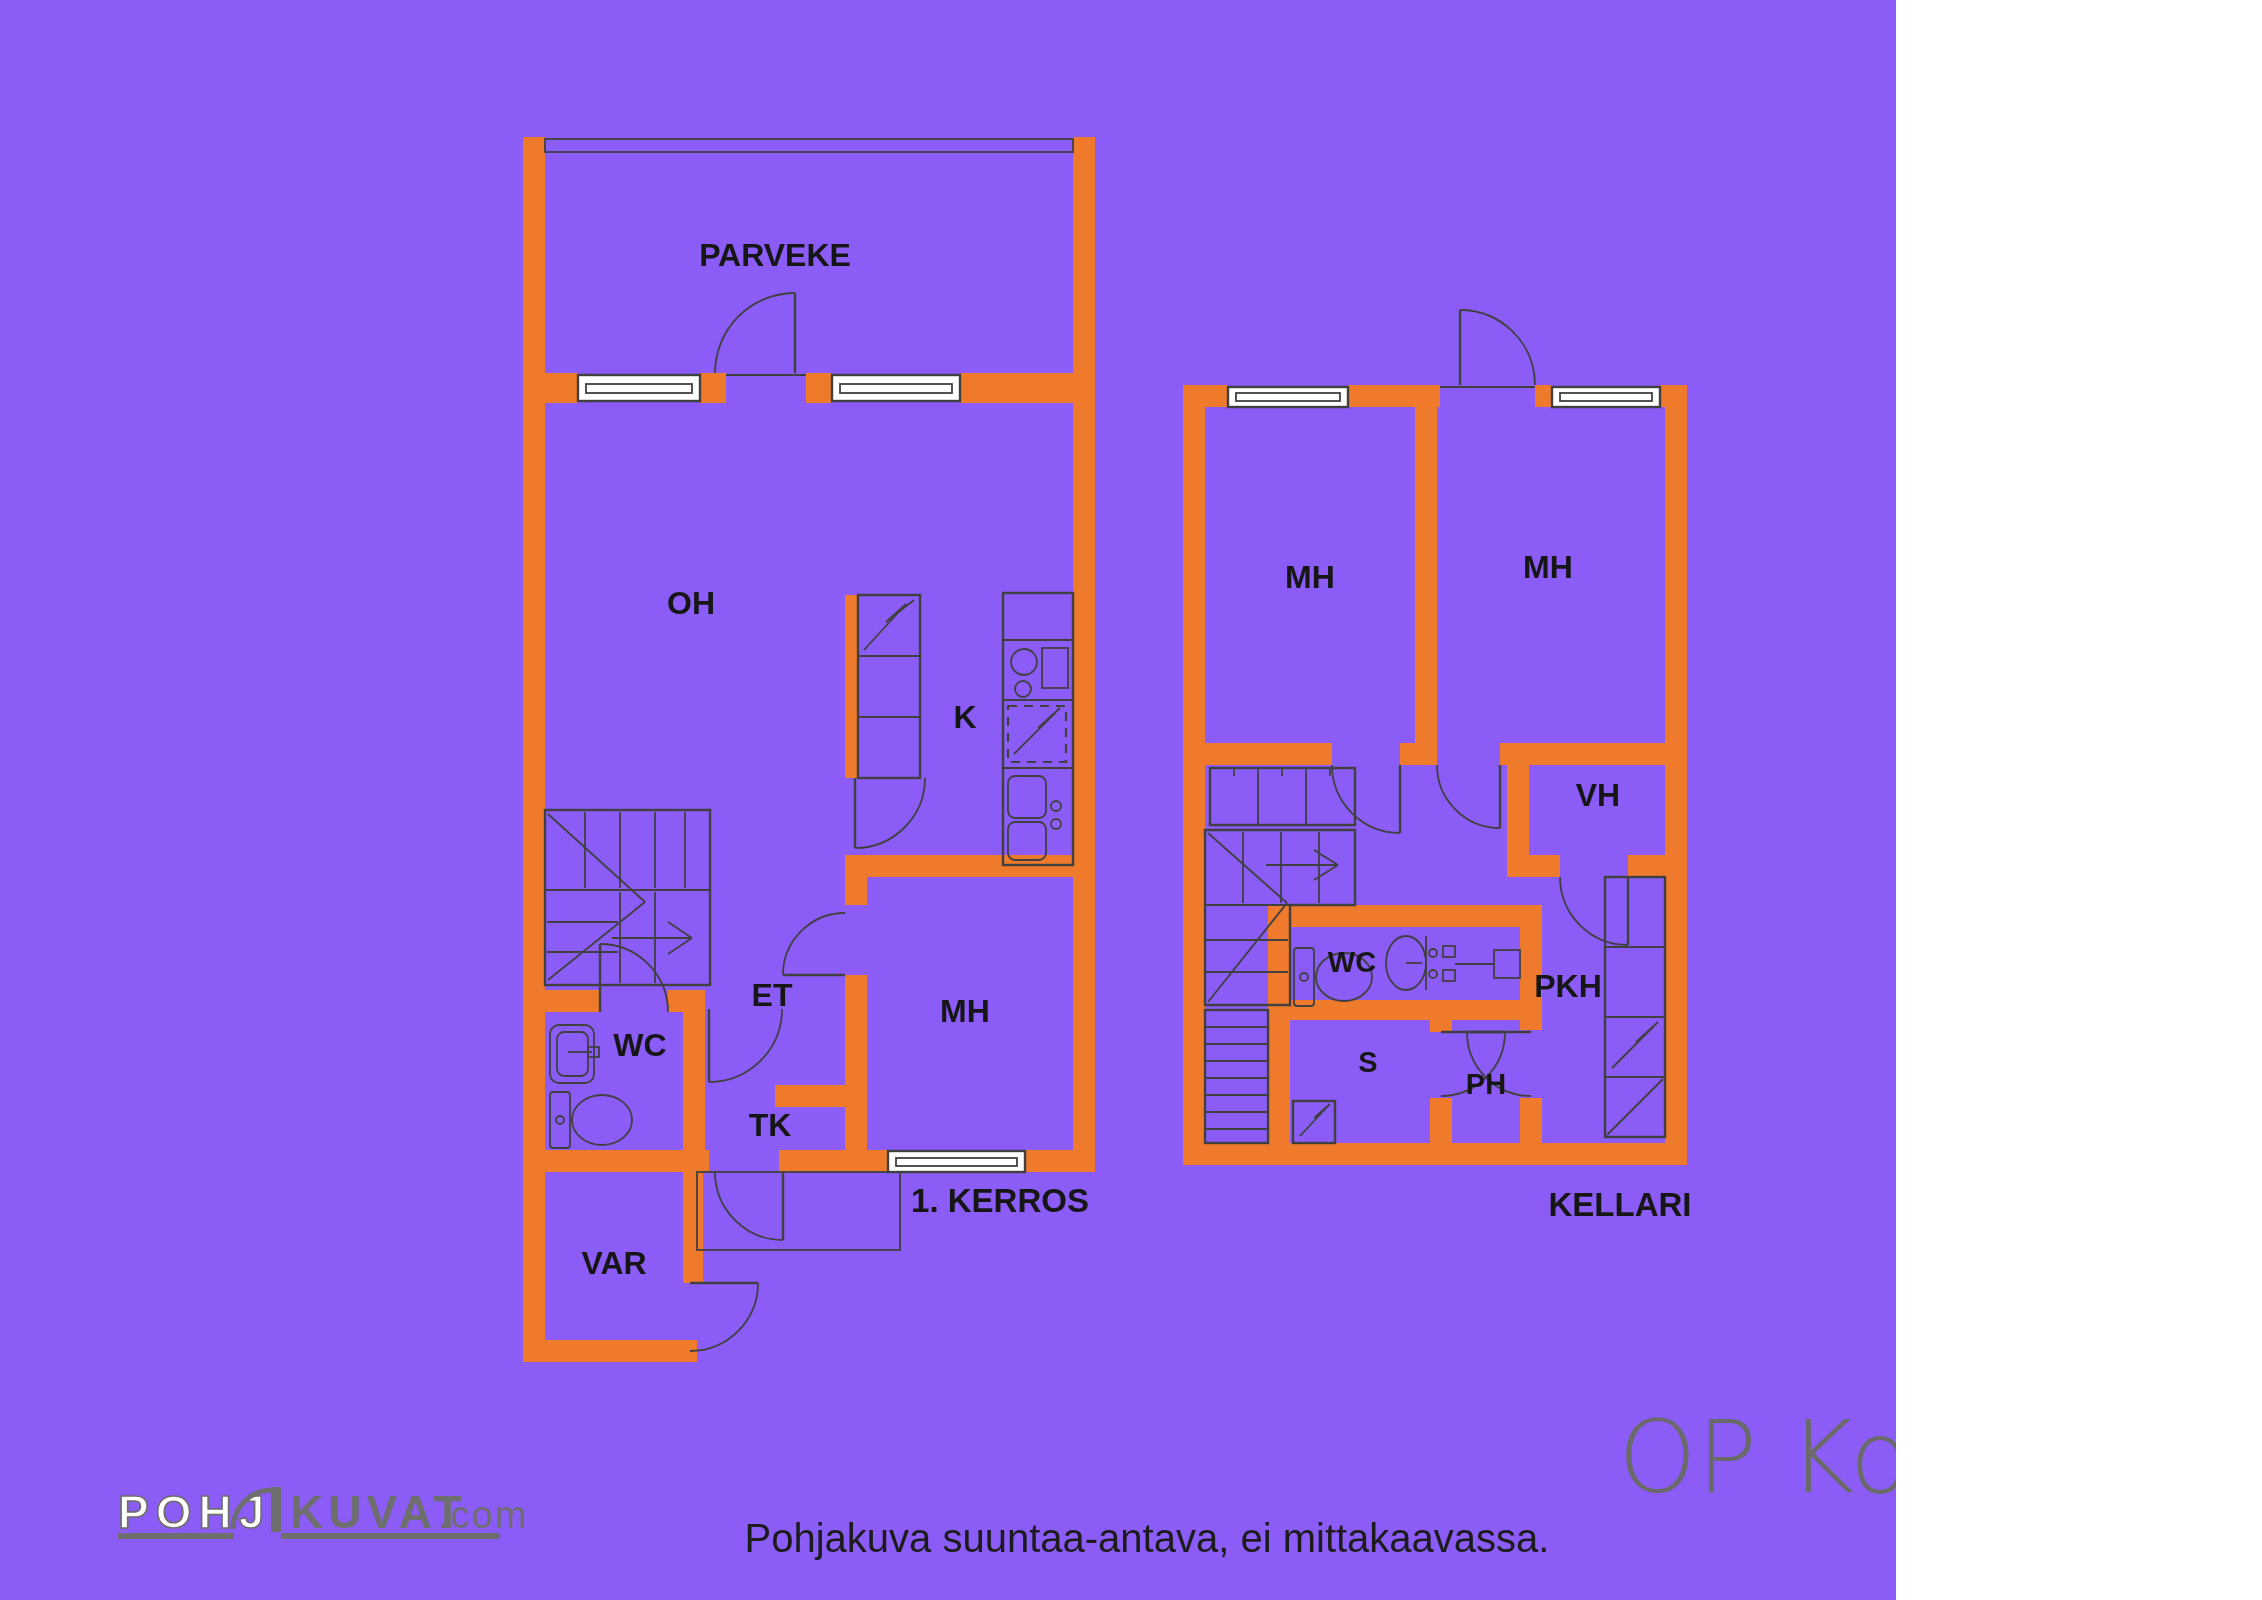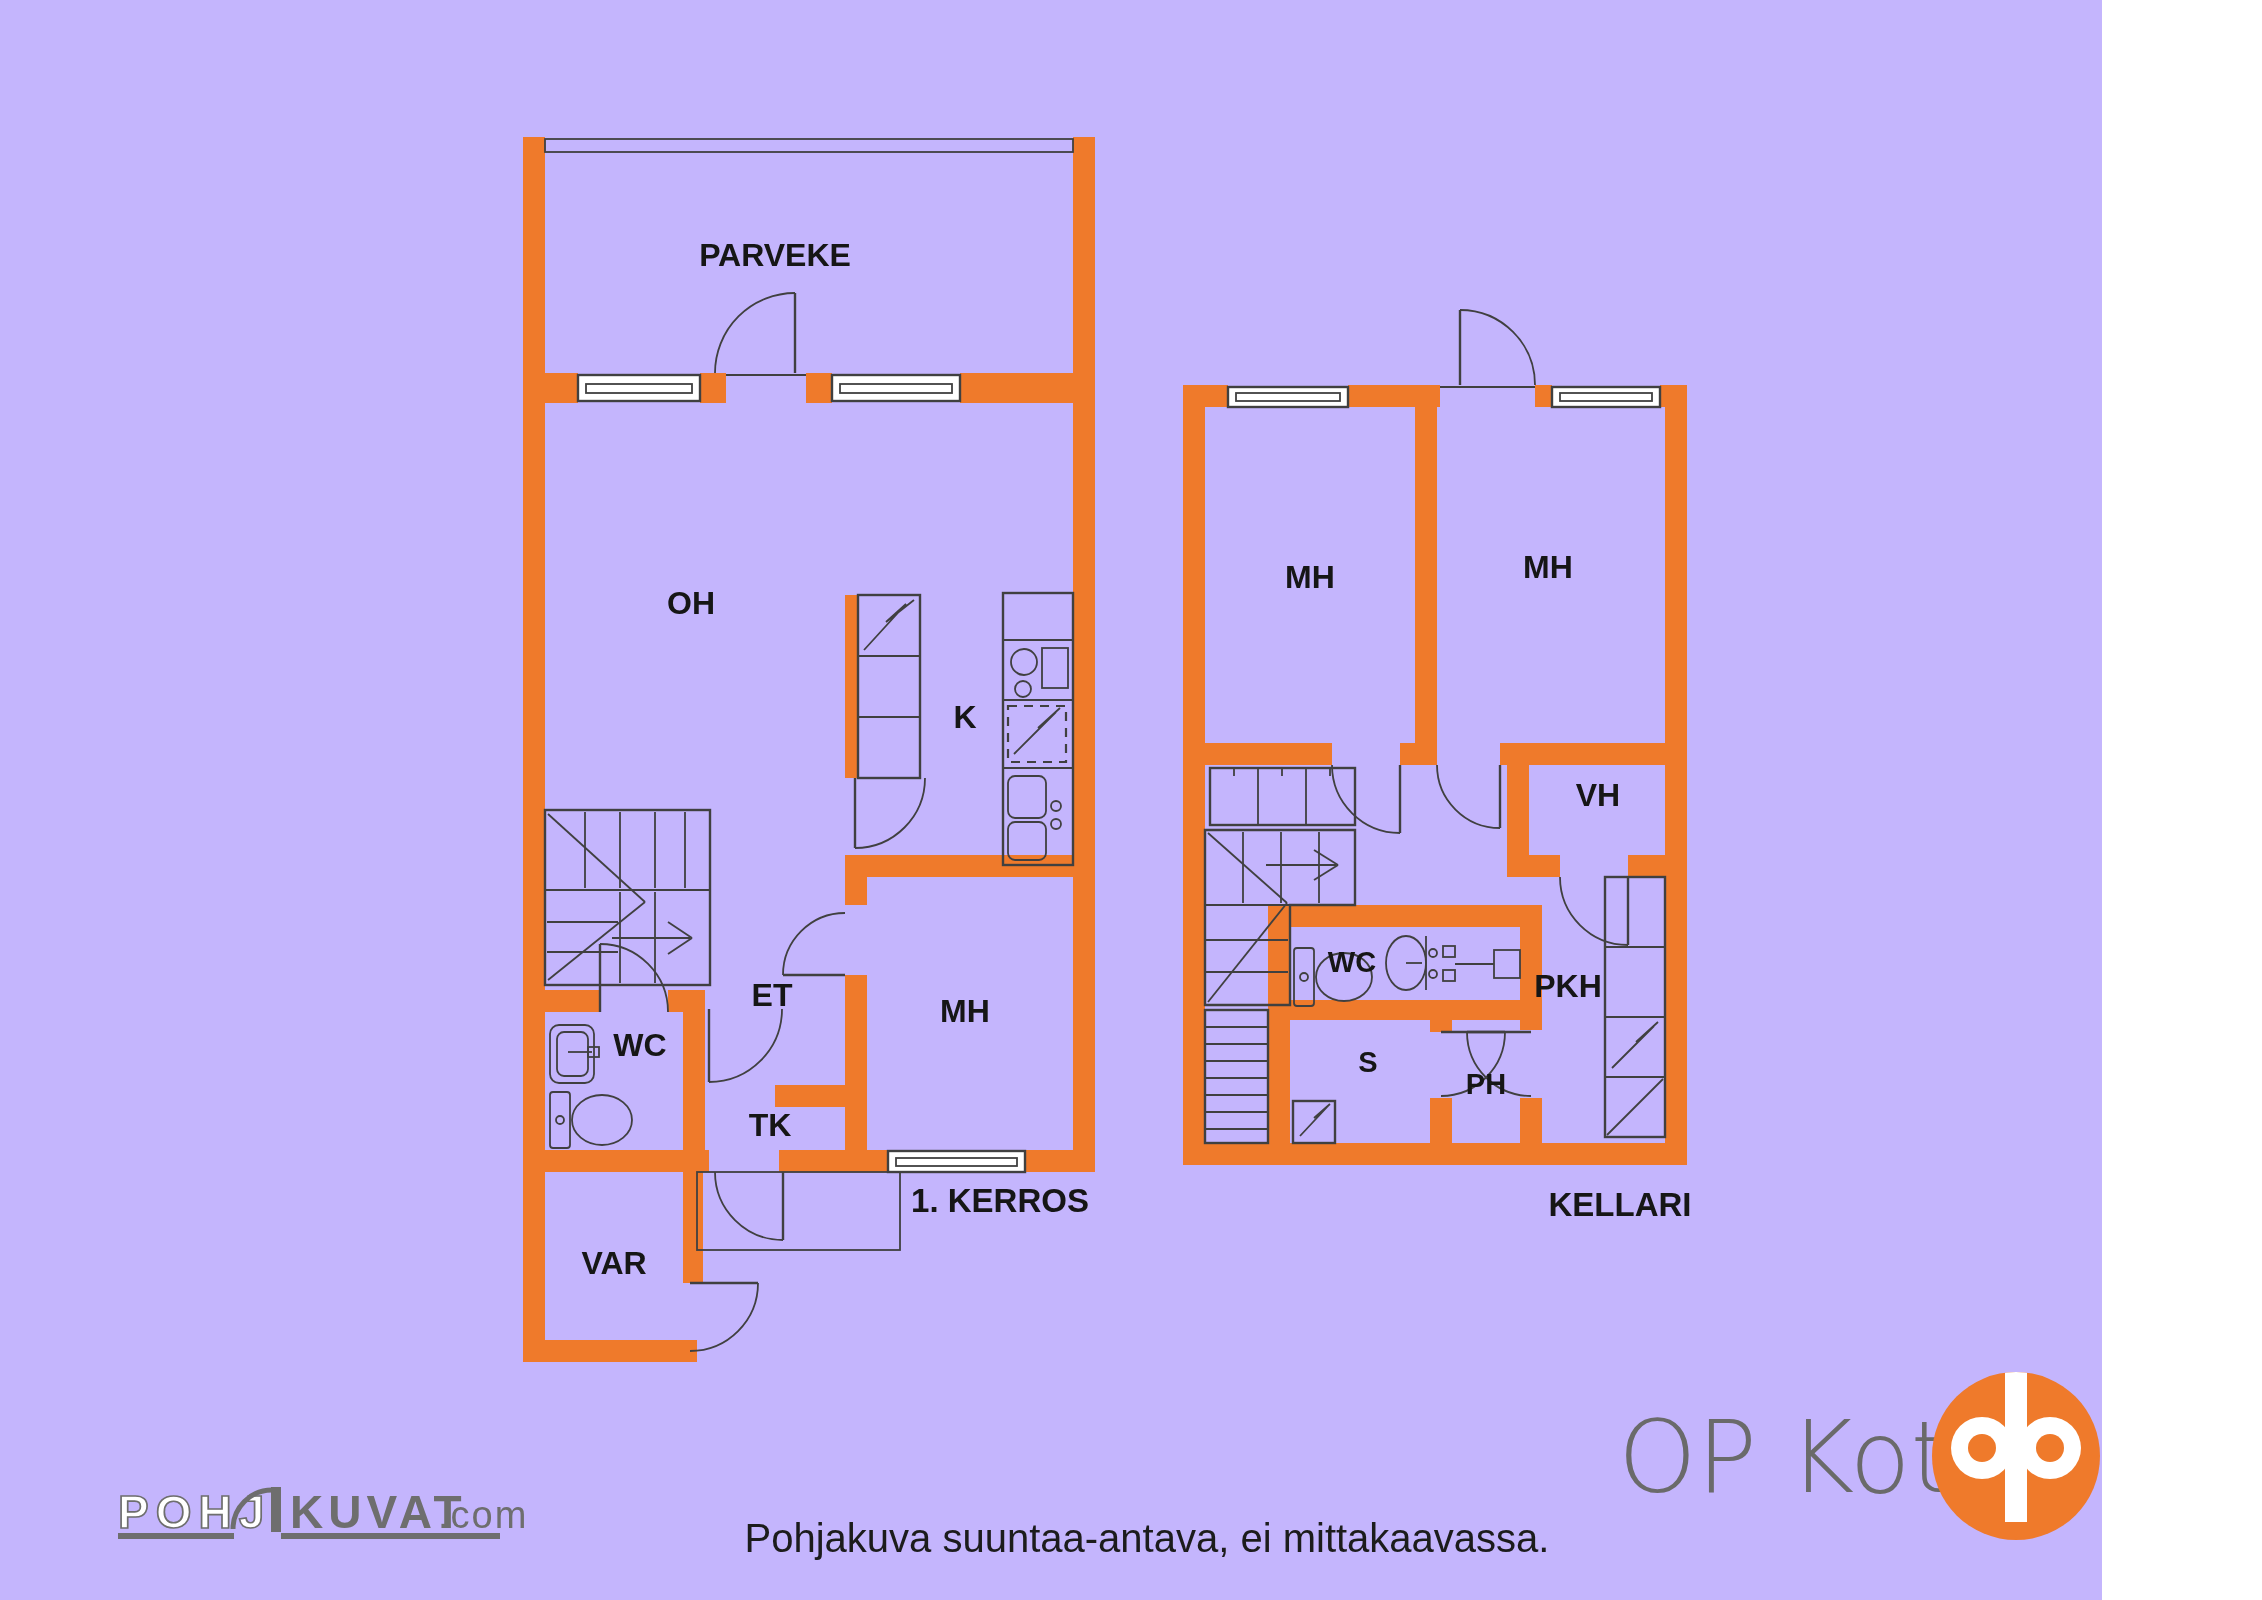--- a/index.html
+++ b/index.html
@@ -1,16 +1,16 @@
 <!DOCTYPE html>
 <html><head>
 <meta charset="utf-8">
 <style>
   html,body{margin:0;padding:0;background:#ffffff;}
-  .page{width:2102px;height:1600px;position:relative;background:#c4b5fd;overflow:hidden;}
+  .page{width:1896px;height:1600px;position:relative;background:#8b5cf6;overflow:hidden;}
   .w{fill:#EF7A2B;}
   .ln{fill:none;stroke:#404040;stroke-width:2.4;}
   .lnt{fill:none;stroke:#404040;stroke-width:1.8;}
   .lnf{fill:#ffffff;stroke:#404040;stroke-width:2.4;}
   .dash{fill:none;stroke:#404040;stroke-width:2.2;stroke-dasharray:9 7;}
   .lbl{font:700 32px "Liberation Sans",sans-serif;fill:#161616;text-anchor:middle;}
   .lbl-sm{font:700 29px "Liberation Sans",sans-serif;fill:#161616;text-anchor:middle;}
   .cap{font:700 33px "Liberation Sans",sans-serif;fill:#161616;text-anchor:middle;}
   .disc{font:300 40px "Liberation Sans",sans-serif;fill:#1c1c1c;text-anchor:middle;}
   .pk-outline{font:700 46px "Liberation Sans",sans-serif;fill:#ffffff;stroke:#6e6e6e;stroke-width:1.7;letter-spacing:7px;}

